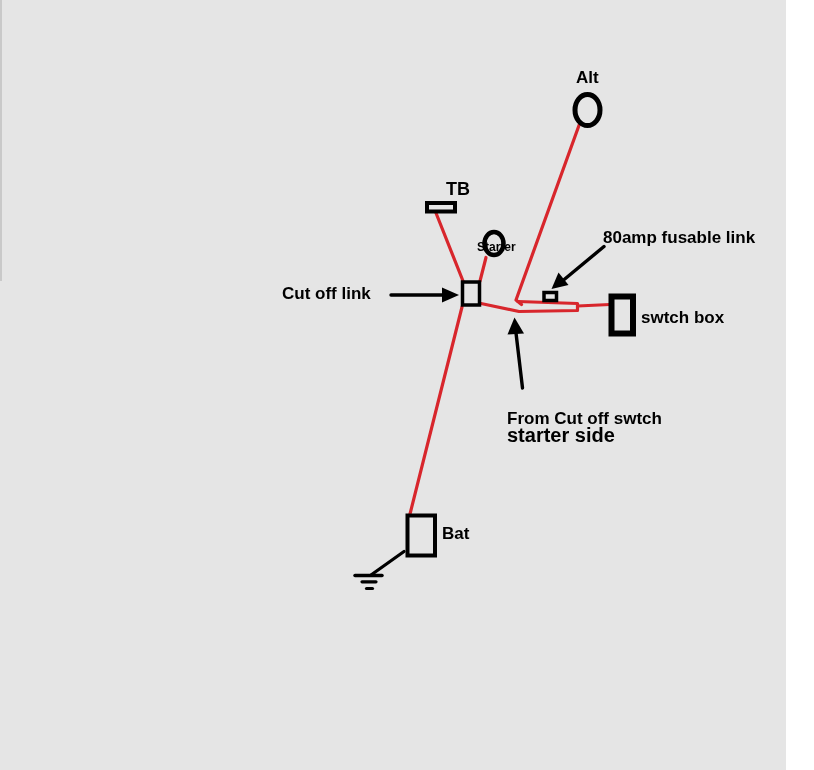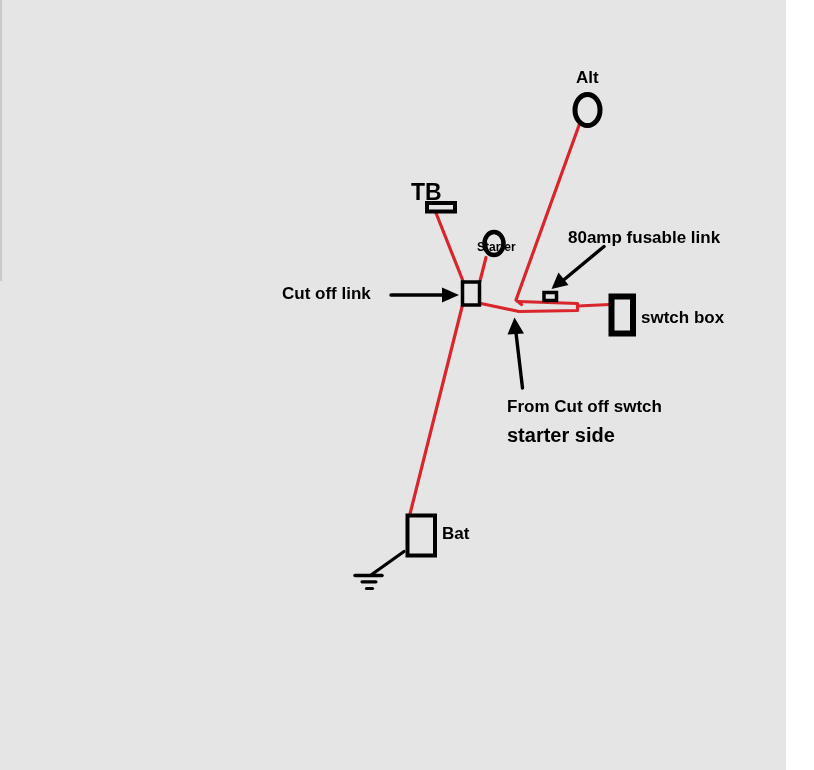--- a/index.html
+++ b/index.html
@@ -19,26 +19,26 @@
     background: #c9c9c9;
   }
   .lbl {
     position: absolute;
     font-weight: bold;
     color: #000000;
     white-space: nowrap;
     line-height: 1.1;
   }
   .lbl-alt      { left: 576px; top: 69px;  font-size: 17px; }
-  .lbl-tb       { left: 411px; top: 180px; font-size: 23px; }
+  .lbl-tb       { left: 446px; top: 180px; font-size: 18px; }
   .lbl-starter  { left: 477px; top: 214px; font-size: 12px; margin-top: 27px; }
   .lbl-cutoff   { left: 282px; top: 285px; font-size: 17px; }
-  .lbl-fusable  { left: 568px; top: 229px; font-size: 17px; }
+  .lbl-fusable  { left: 603px; top: 229px; font-size: 17px; }
   .lbl-fusebox  { left: 641px; top: 309px; font-size: 17px; }
-  .lbl-from1    { left: 507px; top: 398px; font-size: 17px; }
+  .lbl-from1    { left: 507px; top: 410px; font-size: 17px; }
   .lbl-from2    { left: 507px; top: 424px; font-size: 20px; }
   .lbl-bat      { left: 442px; top: 525px; font-size: 17px; text-align: right; }
 </style>
 </head>
 <body>
 
 <div class="canvas">
 
   <div class="edge-line"></div>
 

